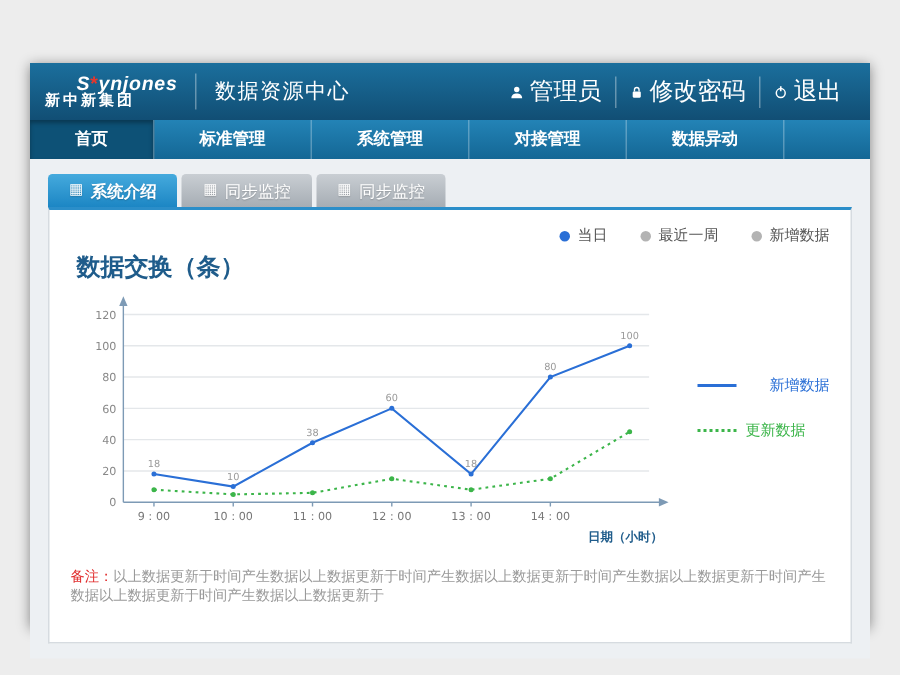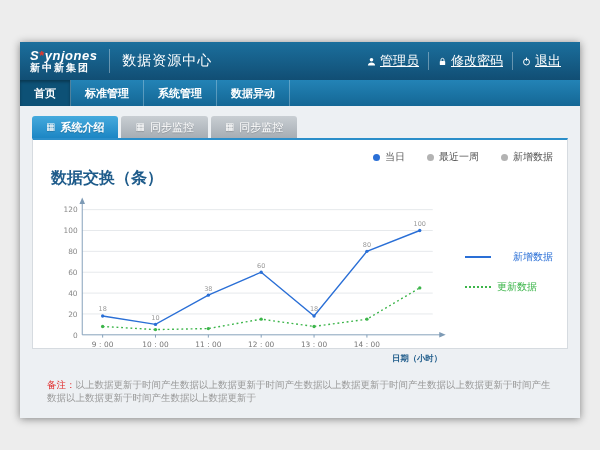--- a/index.html
+++ b/index.html
@@ -13,56 +13,56 @@
     background:#ffffff;box-shadow:0 1px 8px rgba(0,0,0,.45);
     display:flex;flex-direction:column;
   }
   
   .topbar{
     height:38px;flex:0 0 38px;
     background:linear-gradient(180deg,#1b6f9d 0%,#114e74 100%);
     display:flex;align-items:center;color:#fff;padding:0 10px;box-sizing:border-box;
   }
   .logo{display:flex;flex-direction:column;line-height:1;cursor:pointer;}
-  .logo-top{font-size:13px;font-weight:bold;font-style:italic;letter-spacing:.5px;}
+  .logo-top{font-size:13px;font-weight:bold;font-style:italic;letter-spacing:.5px;margin-left:21px;}
   .logo-star{color:#e8372c;font-style:normal;font-weight:bold;}
   .logo-sub{font-size:10px;font-weight:bold;letter-spacing:2px;margin-top:2px;font-family:Liberation Mono, monospace;}
   .topbar-divider{width:1px;height:24px;background:rgba(255,255,255,.35);margin:0 12px;}
   .app-title{font-size:14px;letter-spacing:1px;}
-  .user-actions{margin-left:auto;display:flex;align-items:center;font-size:13px;text-decoration:underline;}
+  .user-actions{margin-left:auto;display:flex;align-items:center;font-size:16px;}
   .user-action{display:flex;align-items:center;gap:4px;padding:0 9px;cursor:pointer;white-space:nowrap;}
   .user-action + .user-action{border-left:1px solid rgba(255,255,255,.35);}
   .user-action svg{display:block;}
   
   .mainnav{
     height:26px;flex:0 0 26px;
     background:linear-gradient(180deg,#2383b6 0%,#146795 100%);
     display:flex;color:#fff;font-size:11px;font-weight:bold;
   }
   .nav-item{
-    line-height:26px;padding:0 14px;cursor:pointer;
+    line-height:26px;padding:0 30px;cursor:pointer;
     border-right:1px solid rgba(255,255,255,.28);
   }
   .nav-item.active{
     background:#0d5176;box-shadow:inset 0 2px 3px rgba(0,0,0,.3);
   }
   
   .content{flex:1;background:#edf0f3;padding:10px 12px;box-sizing:border-box;}
   .tabs{display:flex;gap:3px;height:22px;}
   .tab{
     display:flex;align-items:center;gap:5px;padding:0 14px;font-size:11px;
     border-radius:3px 3px 0 0;cursor:pointer;color:#fff;
     background:linear-gradient(180deg,#c9ced3 0%,#a6adb4 100%);
     text-shadow:0 1px 1px rgba(0,0,0,.2);
   }
   .tab.active{background:linear-gradient(180deg,#45aadd 0%,#1c86c4 100%);font-weight:bold;}
   .tab-icon{font-size:10px;line-height:1;}
   .panel{
     background:#fff;border:1px solid #d6dbe0;border-top:2px solid #2b8ec9;
-    height:211px;box-sizing:border-box;padding:8px 14px;position:relative;
+    height:291px;box-sizing:border-box;padding:8px 14px;position:relative;
   }
   .filter-legend{display:flex;justify-content:flex-end;gap:22px;font-size:10px;color:#555;margin-top:2px;}
   .filter-item{display:flex;align-items:center;gap:5px;cursor:pointer;}
   .dot{width:7px;height:7px;border-radius:50%;display:inline-block;}
   .ylabel{font-size:16px;font-weight:bold;color:#1f5c8b;margin:4px 0 0 4px;}
   .chart-row{display:flex;align-items:center;}
   .chart-row svg text{font-family:"DejaVu Sans","Liberation Sans",sans-serif;}
   .series-legend{display:flex;flex-direction:column;gap:16px;margin-left:10px;margin-top:-20px;}
   .series-item{display:flex;align-items:center;gap:6px;font-size:10px;cursor:pointer;white-space:nowrap;}
   .line-sample{width:26px;height:0;display:inline-block;}
@@ -113,20 +113,21 @@
           </span>
         <span>退出</span>
       </div>
     </div>
   </header>
 
   <nav class="mainnav">
     <div class="nav-item active">首页</div>
     <div class="nav-item">标准管理</div>
     <div class="nav-item">系统管理</div>
+    <div class="nav-item">对接管理</div>
     <div class="nav-item">数据异动</div>
   </nav>
 
   <div class="content">
     <div class="tabs">
       <div class="tab active">
         <span class="tab-icon">▦</span>
         <span>系统介绍</span>
       </div>
       <div class="tab">

